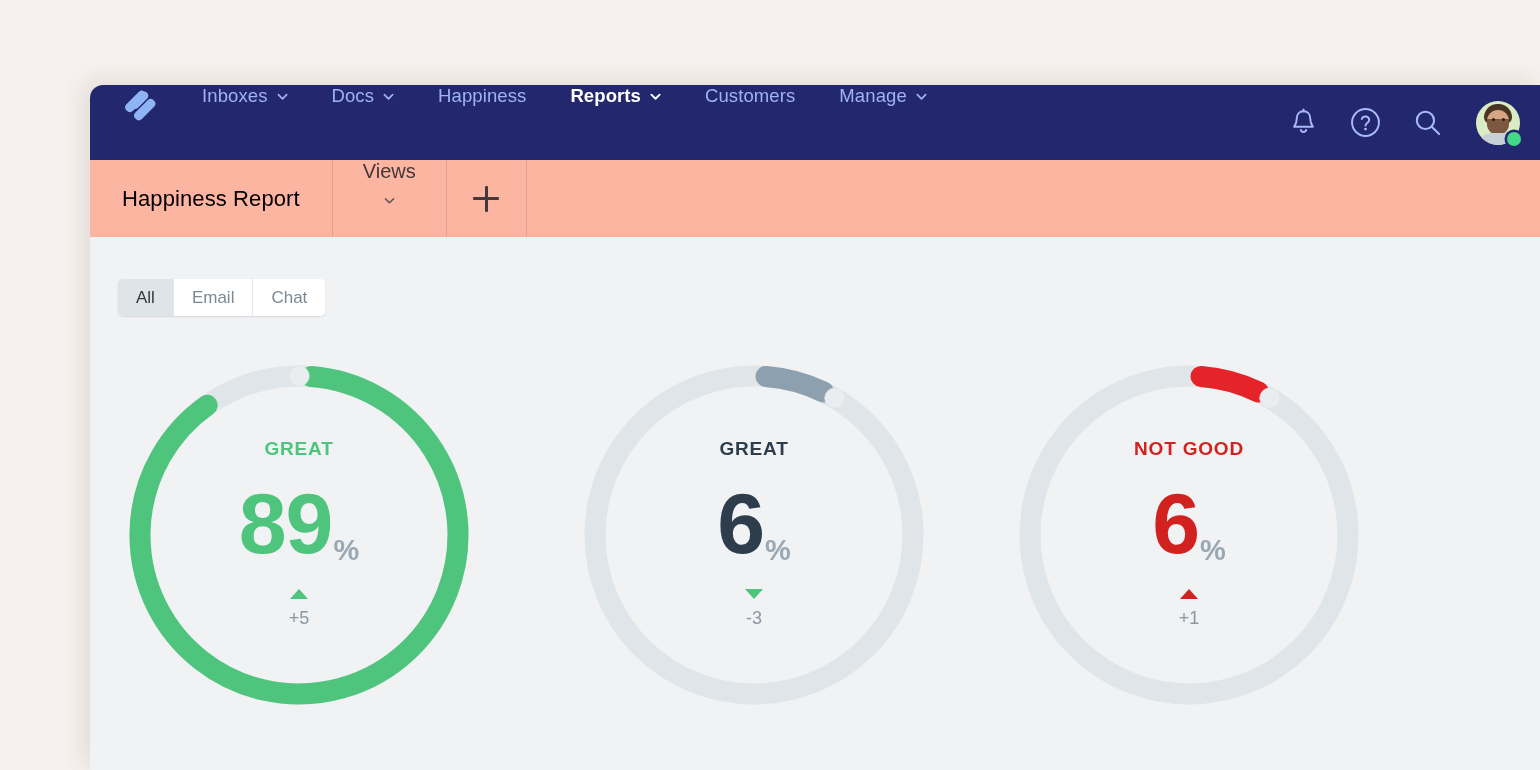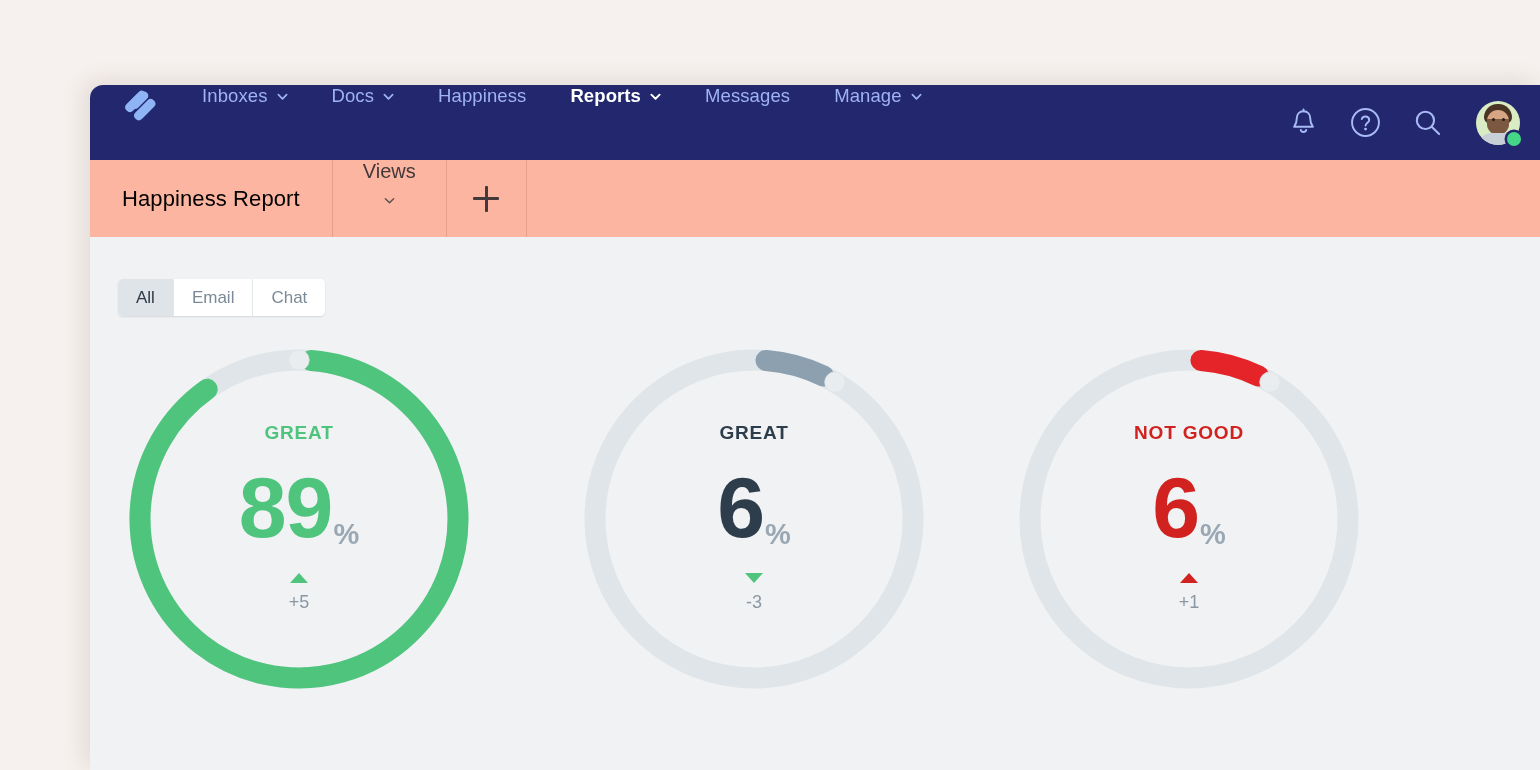--- a/index.html
+++ b/index.html
@@ -239,21 +239,21 @@
   }
 
   
   #gauges {
     position: relative;
     margin-top: 22px;
     height: 400px;
   }
   .gauge {
     position: absolute;
-    top: 0;
+    top: 16px;
     width: 362px;
     height: 400px;
   }
   .gauge svg {
     position: absolute;
     left: 0; top: 0;
     width: 362px; height: 362px;
     overflow: visible;
   }
   .gauge-center {
@@ -357,21 +357,21 @@
       <div class="navlink active">
         <span>Reports</span>
         <span class="chev">
           <svg viewBox="0 0 12 12">
               <path d="M1.5 4 L6 8.5 L10.5 4" fill="none" stroke="#ffffff" stroke-width="2.1" stroke-linecap="round" stroke-linejoin="round"></path>
             </svg>
         </span>
       </div>
 
       <div class="navlink">
-        <span>Messages</span>
+        <span>Customers</span>
       </div>
 
       <div class="navlink">
         <span>Manage</span>
         <span class="chev">
           <svg viewBox="0 0 12 12">
               <path d="M1.5 4 L6 8.5 L10.5 4" fill="none" stroke="#9fb3f2" stroke-width="1.9" stroke-linecap="round" stroke-linejoin="round"></path>
             </svg>
         </span>
       </div>

